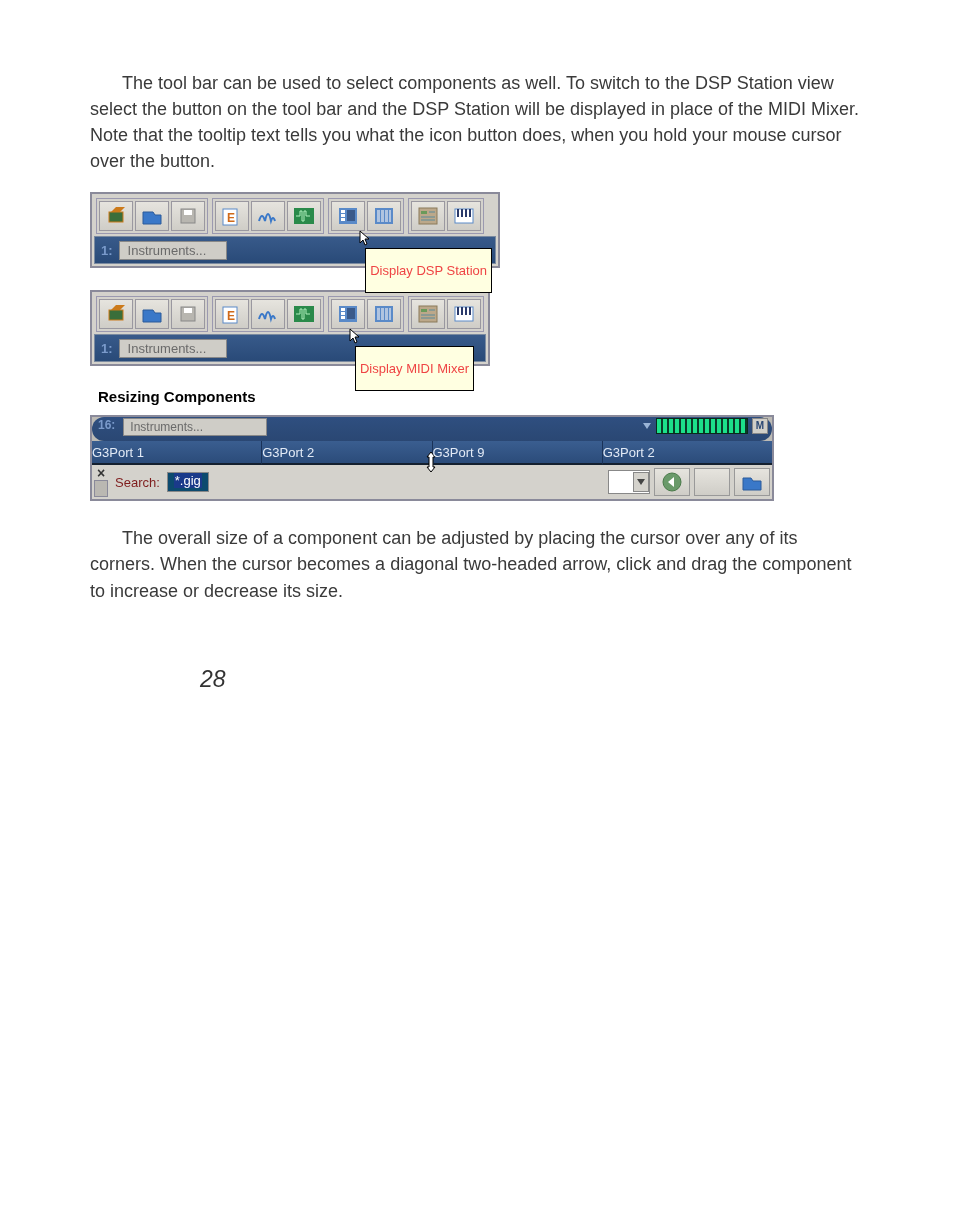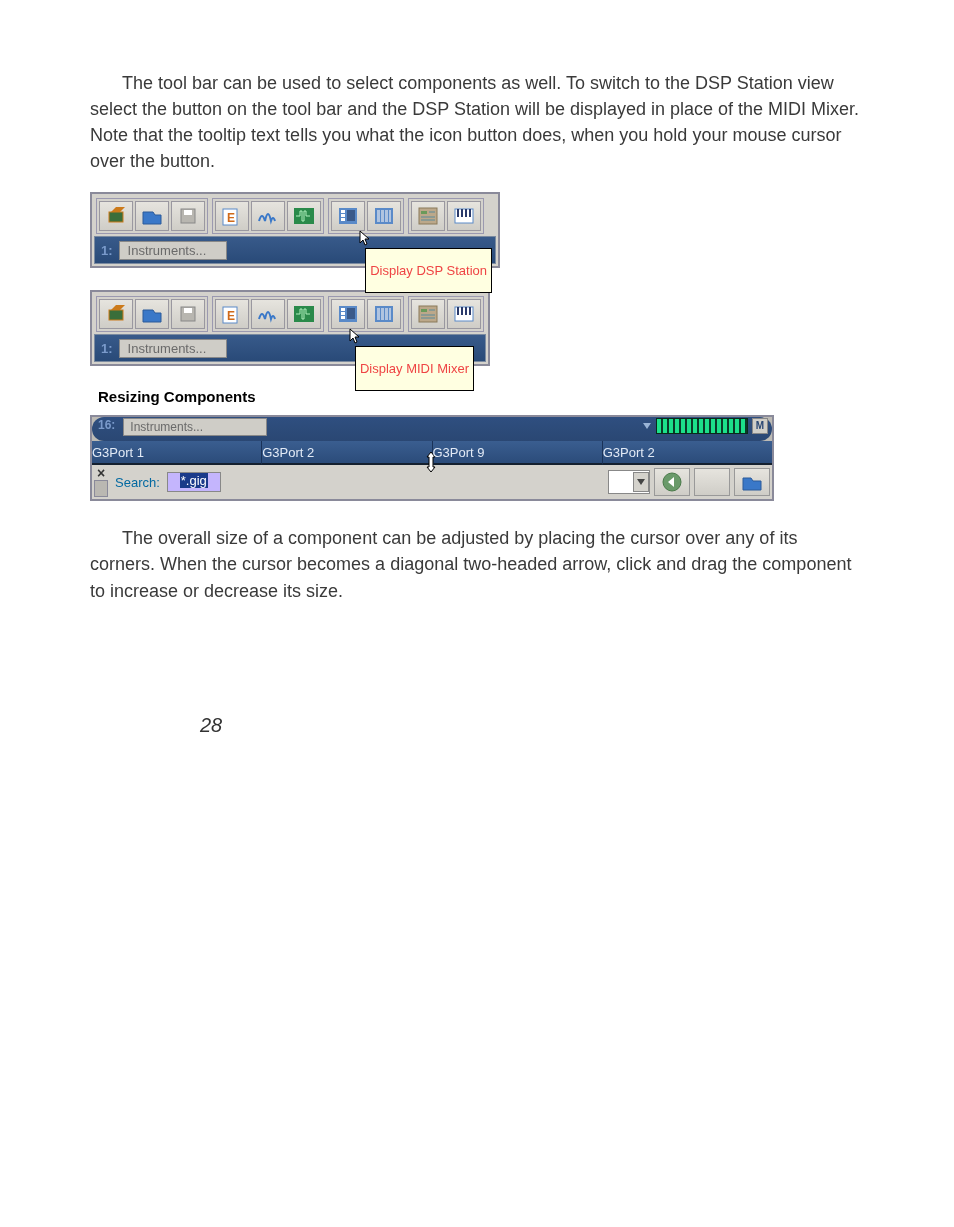--- a/index.html
+++ b/index.html
@@ -21,22 +21,22 @@
     text-indent: 32px;
   }
   .heading {
     font-size: 15px;
     font-weight: 700;
     color: #000000;
     margin: 8px 0 10px 8px;
   }
   .pagenum {
     font-style: italic;
-    font-size: 20px;
-    margin-top: 110px;
+    font-size: 23px;
+    margin-top: 62px;
     margin-left: 110px;
   }
 
   
   .tb-wrap {
     margin: 0 0 22px 0;
   }
   .tb-outer {
     display: inline-block;
     border: 2px solid #8a8a9a;
@@ -172,24 +172,24 @@
     gap:4px;
     padding:2px;
   }
   .pf-side {
     display:flex;
     flex-direction:column;
     width:14px;
   }
   .pf-x { font:700 14px/13px Arial; text-align:center; color:#333;}
   .pf-sidebox { height:15px; border:1px solid #8a8a9a; background:#bab8b2; font:10px/15px monospace; text-align:center; color:#7a7a7a;}
-  .pf-search-label{ color:#0369a1; font:13px Arial; padding:0 3px;}
+  .pf-search-label{ color:#7f1d1d; font:13px Arial; padding:0 3px;}
   .pf-search-input{
-    border:1px solid #888; background:#c4b5fd; color:#000; font:13px Arial;
-    padding:0 8px; height:18px; width:36px; text-align:center;
+    border:1px solid #888; background:#0c4a6e; color:#000; font:13px Arial;
+    padding:0 2px; height:18px; width:36px; text-align:center;
   }
   .sel-input .selhl{ background:#1a3a8a; color:#fff; padding:0 1px;}
   .pf-right { margin-left:auto; display:flex; gap:4px; align-items:center;}
   .pf-combo{ width:40px;height:22px;border:1px solid #888;background:#fff;display:flex;align-items:center;justify-content:flex-end;}
   .pf-combo .dd{ width:14px;height:18px;background:#d4d2cc;border:1px solid #888;display:flex;align-items:center;justify-content:center;}
   .pf-ibtn{ width:34px;height:26px;border:1px solid #999;background:linear-gradient(#e6e4de,#cfcdc7);display:flex;align-items:center;justify-content:center;}
 </style>
 </head>
 <body>
 

